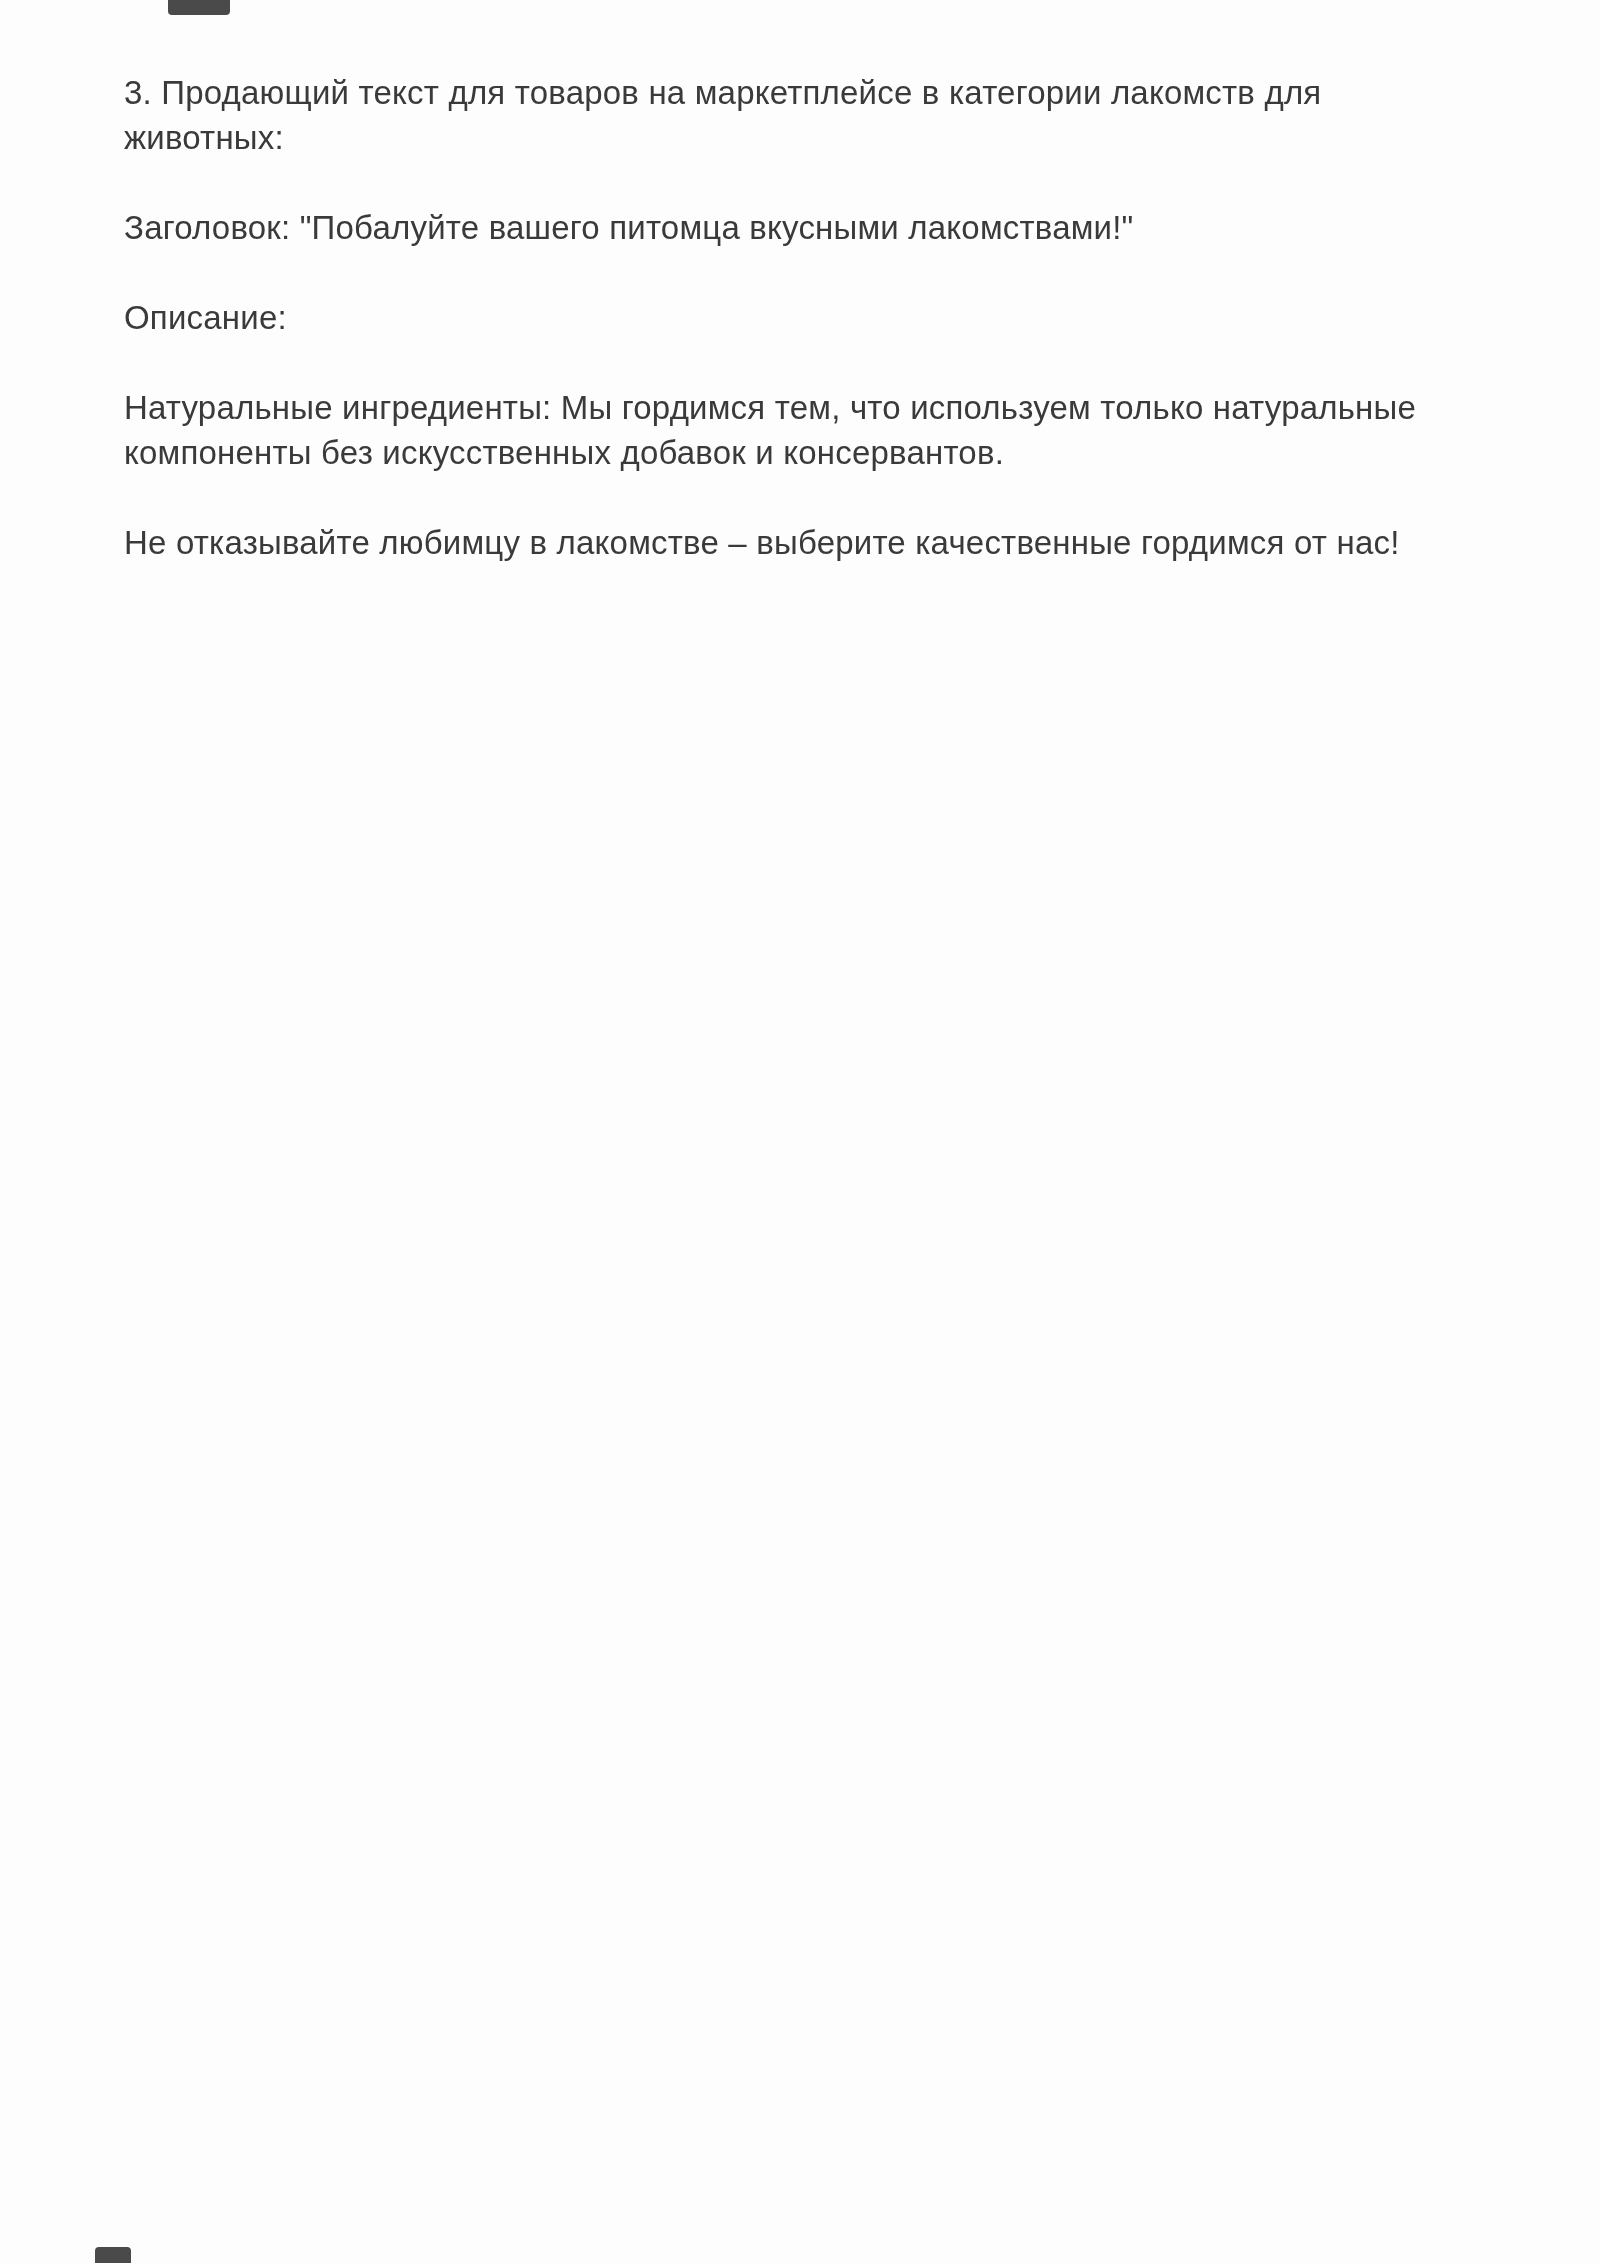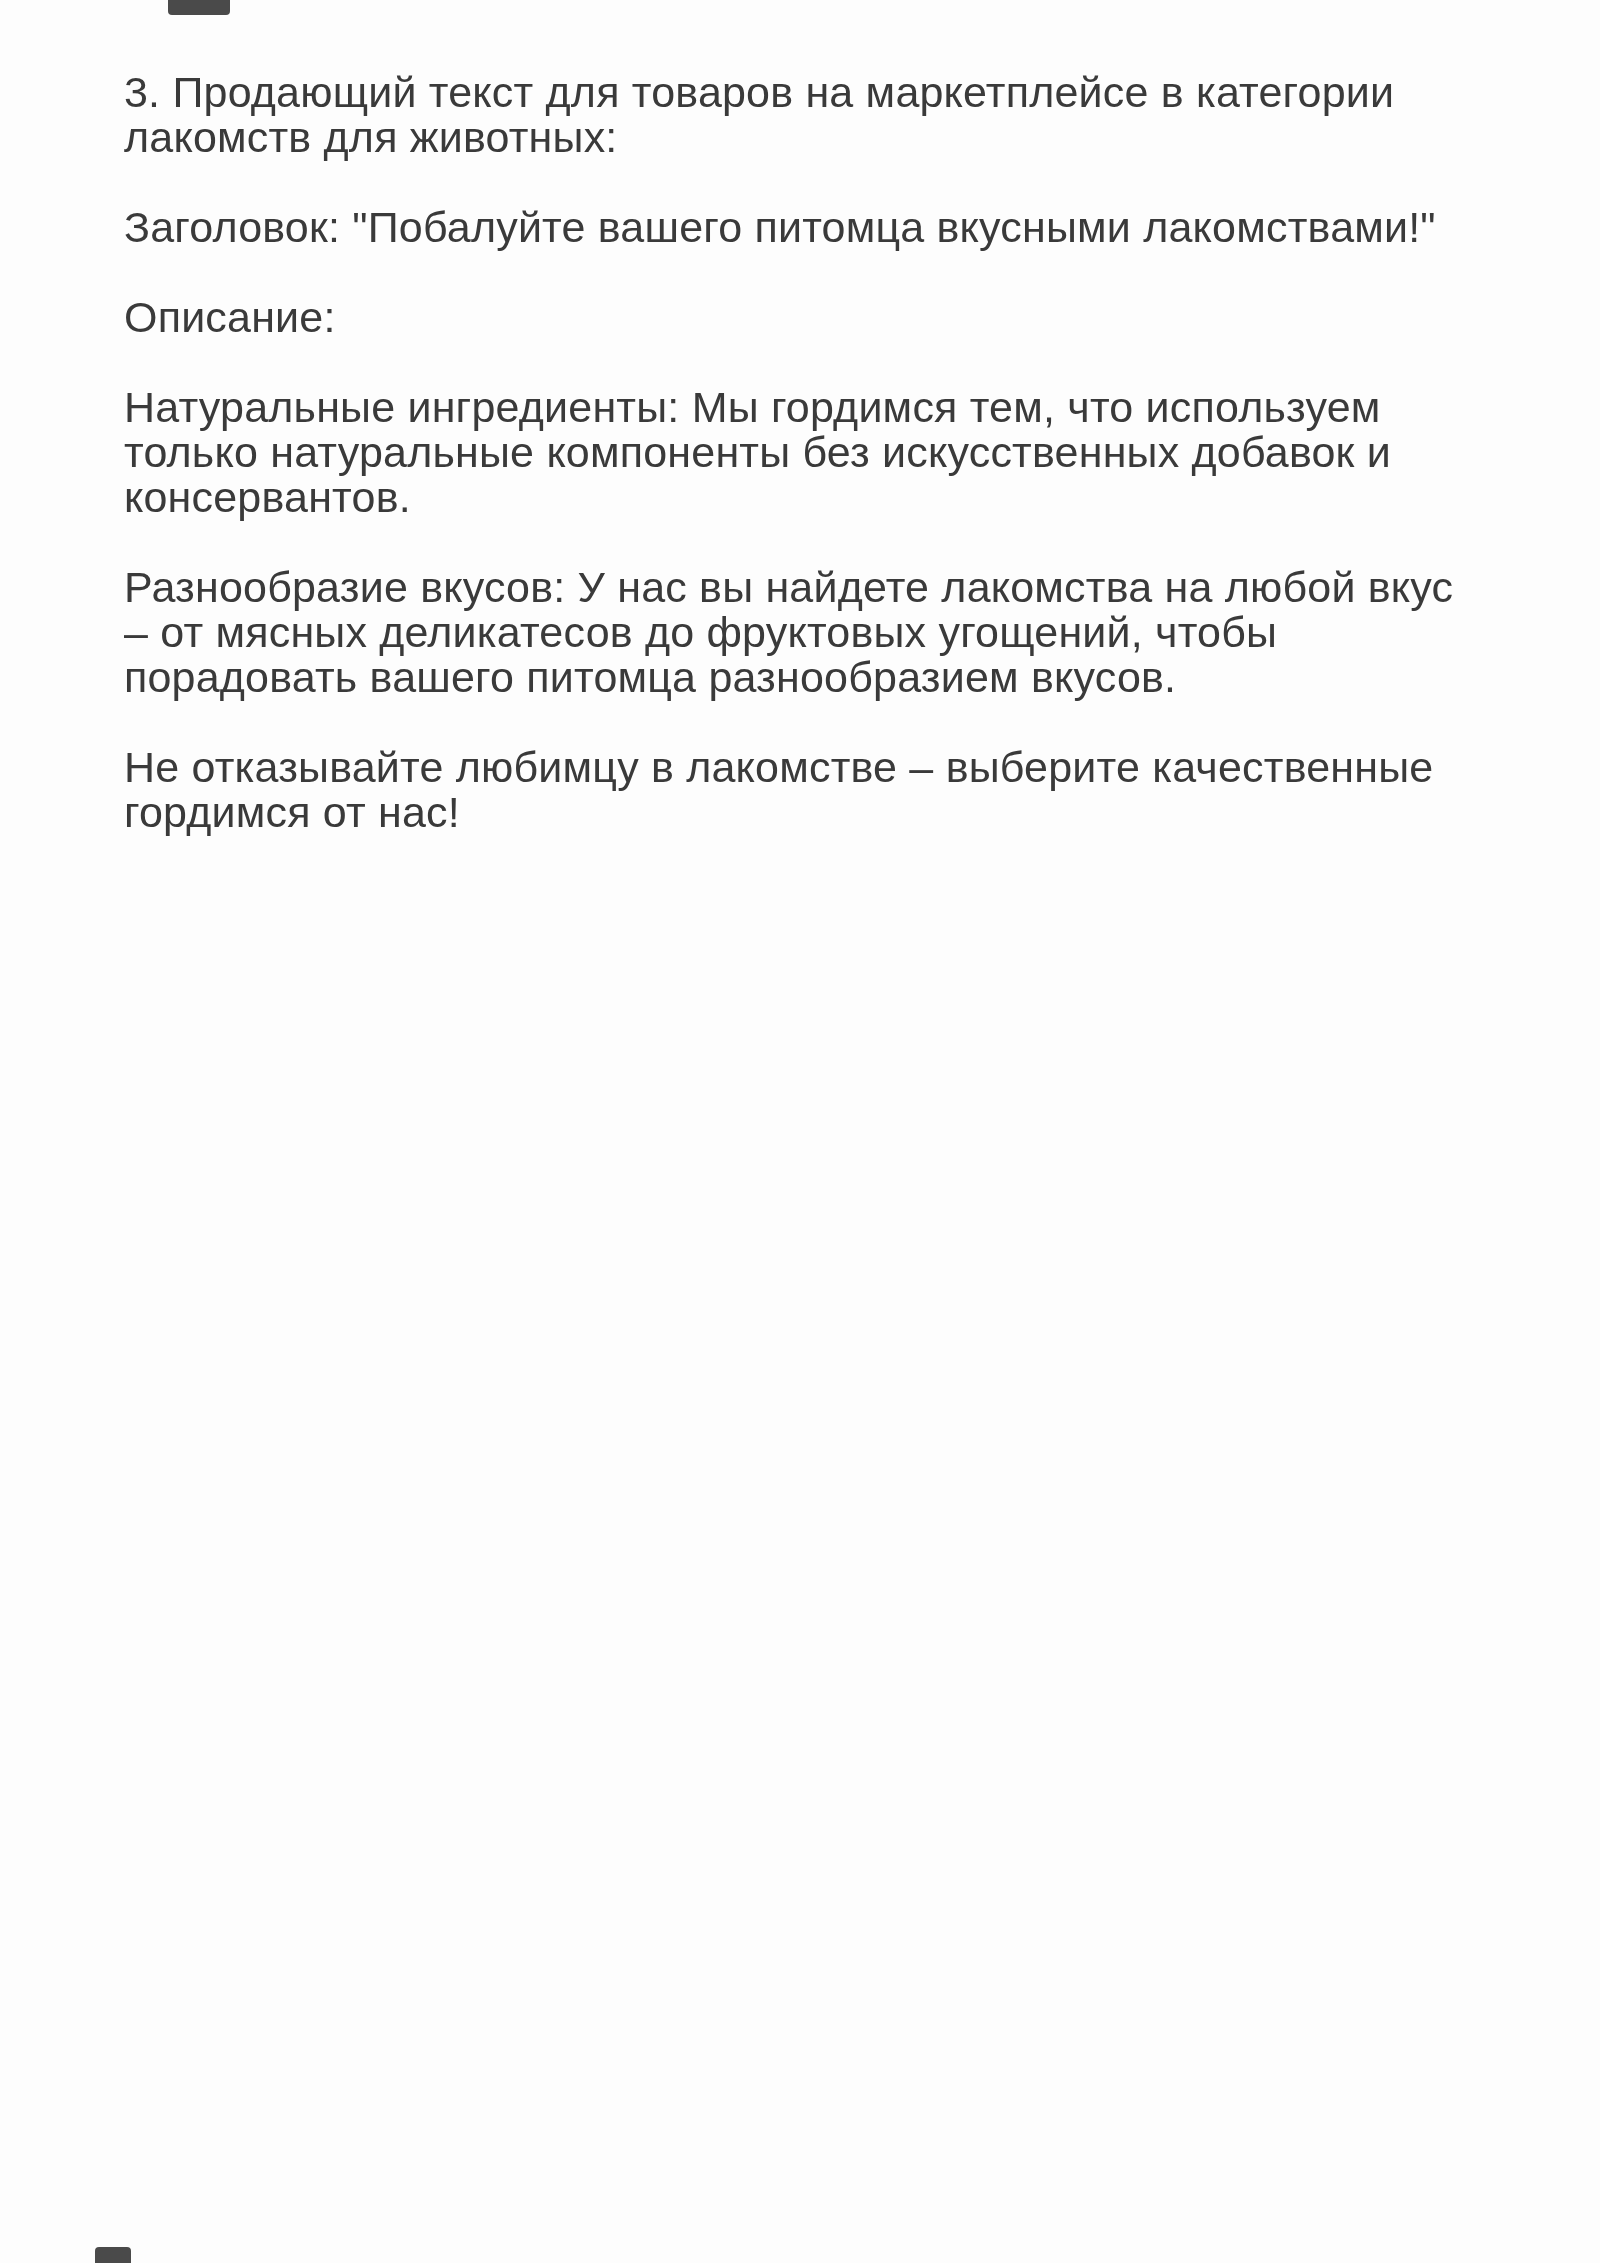--- a/index.html
+++ b/index.html
@@ -16,21 +16,21 @@
     background: #fdfdfd;
     overflow: hidden;
     font-family: "Liberation Sans", "DejaVu Sans", sans-serif;
   }
   .doc-body {
     position: absolute;
     top: 70px;
     left: 124px;
     width: 1345px;
     color: #3a3a3a;
-    font-size: 43px;
+    font-size: 33px;
     line-height: 45px;
     font-weight: 400;
     letter-spacing: 0.2px;
   }
   .doc-body p {
     margin: 0 0 45px 0;
     padding: 0;
     white-space: pre-wrap;
   }
   .artifact {
@@ -57,19 +57,18 @@
 
 <div class="page">
 
   <div class="artifact artifact-top"></div>
 
   <div class="doc-body">
       <p>3. Продающий текст для товаров на маркетплейсе в категории лакомств для животных:</p>
       <p>Заголовок: "Побалуйте вашего питомца вкусными лакомствами!"</p>
       <p>Описание:</p>
       <p>Натуральные ингредиенты: Мы гордимся тем, что используем только натуральные компоненты без искусственных добавок и консервантов.</p>
-      <p>Разнообразие вкусов: У нас вы найдете лакомства на любой вкус – от мясных деликатесов до фруктовых угощений, чтобы порадовать вашего питомца разнообразием вкусов.</p>
       <p>Не отказывайте любимцу в лакомстве – выберите качественные гордимся от нас!</p>
     </div>
 
   <div class="artifact artifact-bottom"></div>
 
 </div>
 
 </body></html>

